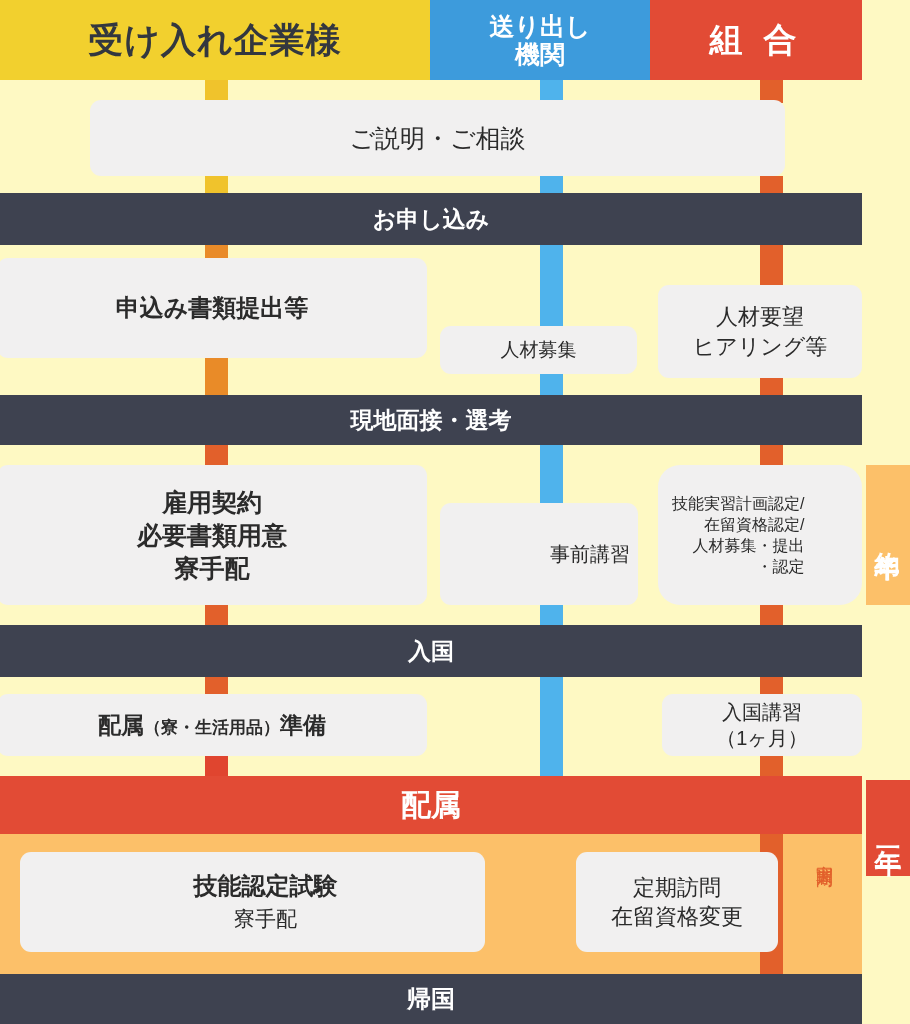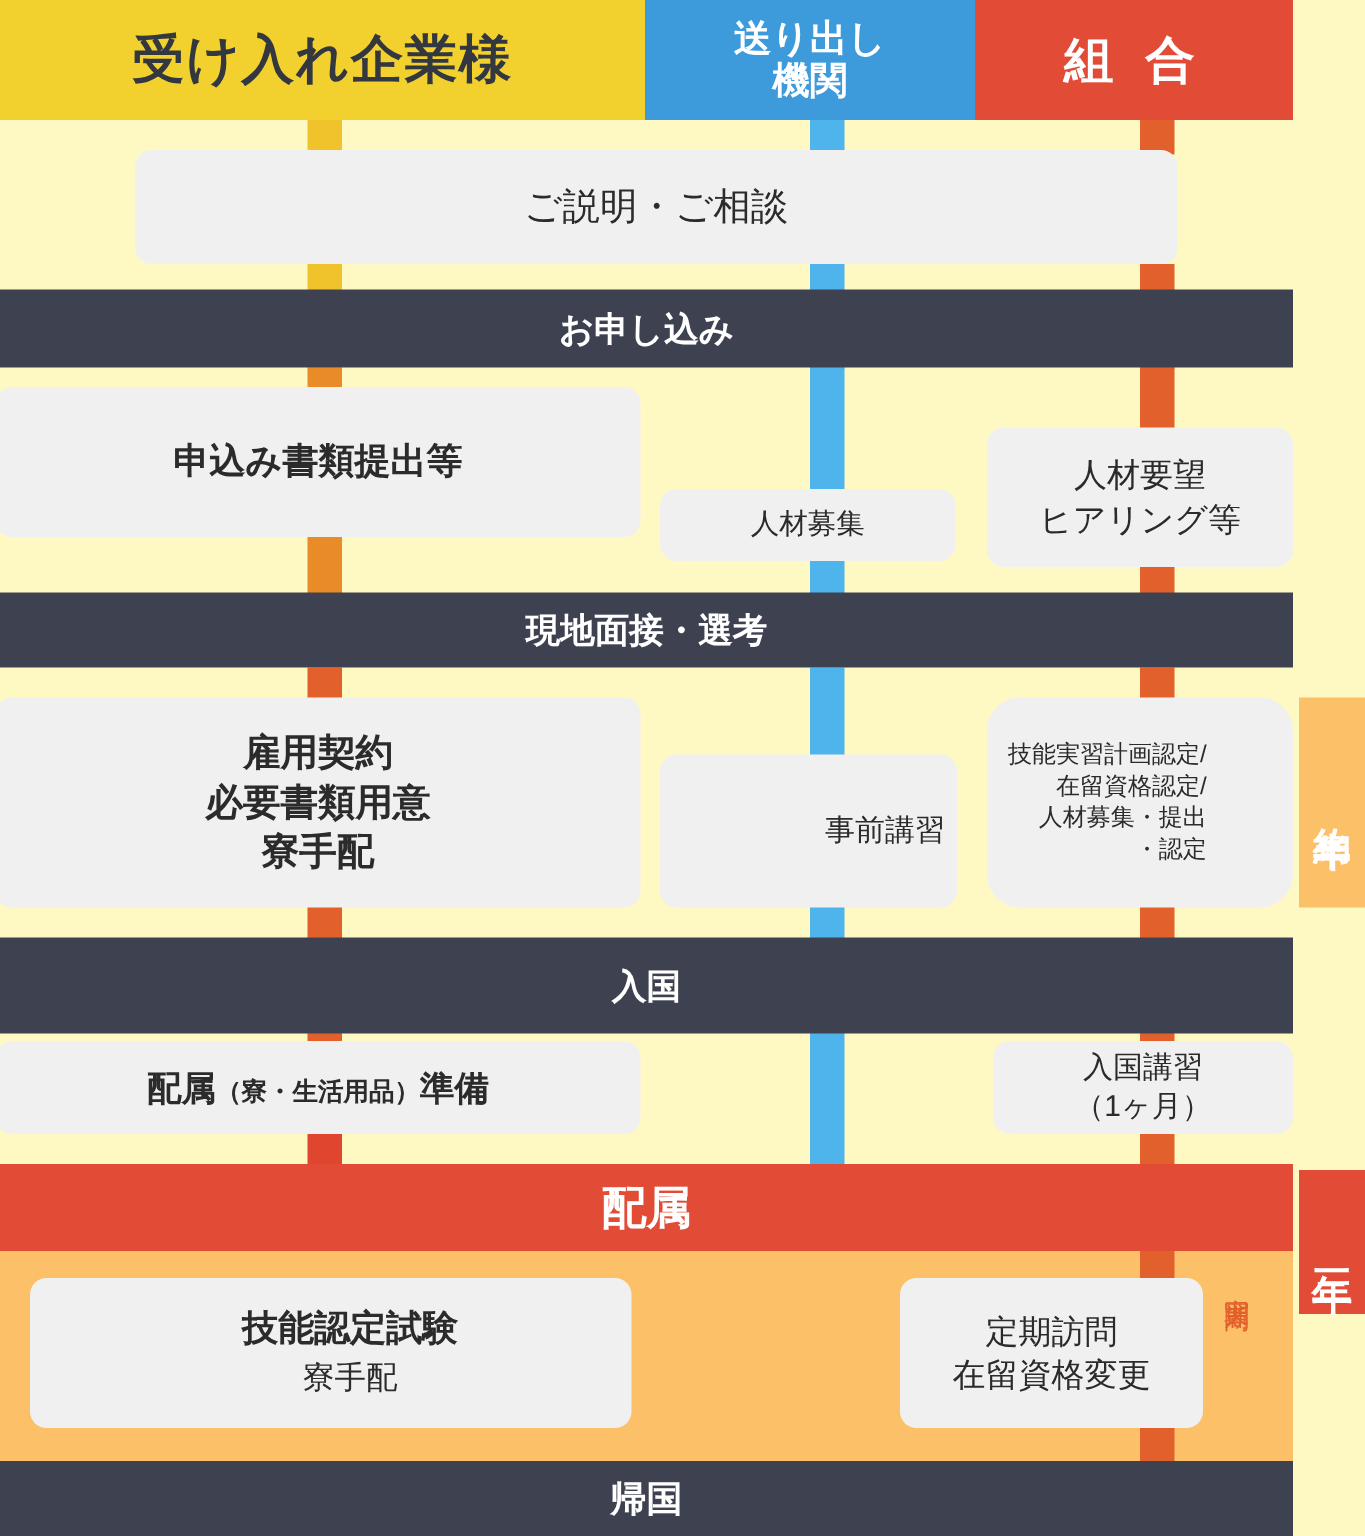--- a/index.html
+++ b/index.html
@@ -234,21 +234,21 @@
       <span>在留資格認定/</span><br>
       <span>人材募集・提出</span><br>
       <span>・認定</span>
     </span>
   </div>
 
   <div class="side-tab half-year" style="top:465px; height:140px;">
     <span>約半年</span>
   </div>
 
-  <div class="band dark" style="top:625px; height:64px; font-size:23px;">
+  <div class="band dark" style="top:625px; height:52px; font-size:23px;">
     <span>入国</span>
   </div>
 
   <div class="card bold" style="left:-3px; top:694px; width:430px; height:62px; font-size:23px;">
     <span><span>配属</span><span class="t-small">（寮・生活用品）</span><span>準備</span></span>
   </div>
 
   <div class="card" style="left:662px; top:694px; width:200px; height:62px; font-size:20px;">
     <span>
       <span>入国講習</span><br>
@@ -265,28 +265,28 @@
   </div>
 
   <div id="training-zone" style="top:834px; height:140px;"></div>
 
   <div class="rail deep-orange" style="left:760px; top:834px; height:140px;"></div>
 
   <div id="training-label" style="left:816px; top:852px;">
     <span>実習期間</span>
   </div>
 
-  <div class="card bold" style="left:20px; top:852px; width:401px; height:100px; font-size:24px;padding-left:34px;">
+  <div class="card bold" style="left:20px; top:852px; width:465px; height:100px; font-size:24px;padding-left:34px;">
     <span>
       <span>技能認定試験</span><br>
       <span class="t-small" style="font-size:21px; font-weight:normal;">寮手配</span>
     </span>
   </div>
 
-  <div class="card" style="left:600px; top:852px; width:202px; height:100px; font-size:22px;">
+  <div class="card" style="left:576px; top:852px; width:202px; height:100px; font-size:22px;">
     <span>
       <span>定期訪問</span><br>
       <span>在留資格変更</span>
     </span>
   </div>
 
   <div class="band dark" style="top:974px; height:50px; font-size:24px;">
     <span>帰国</span>
   </div>
 

